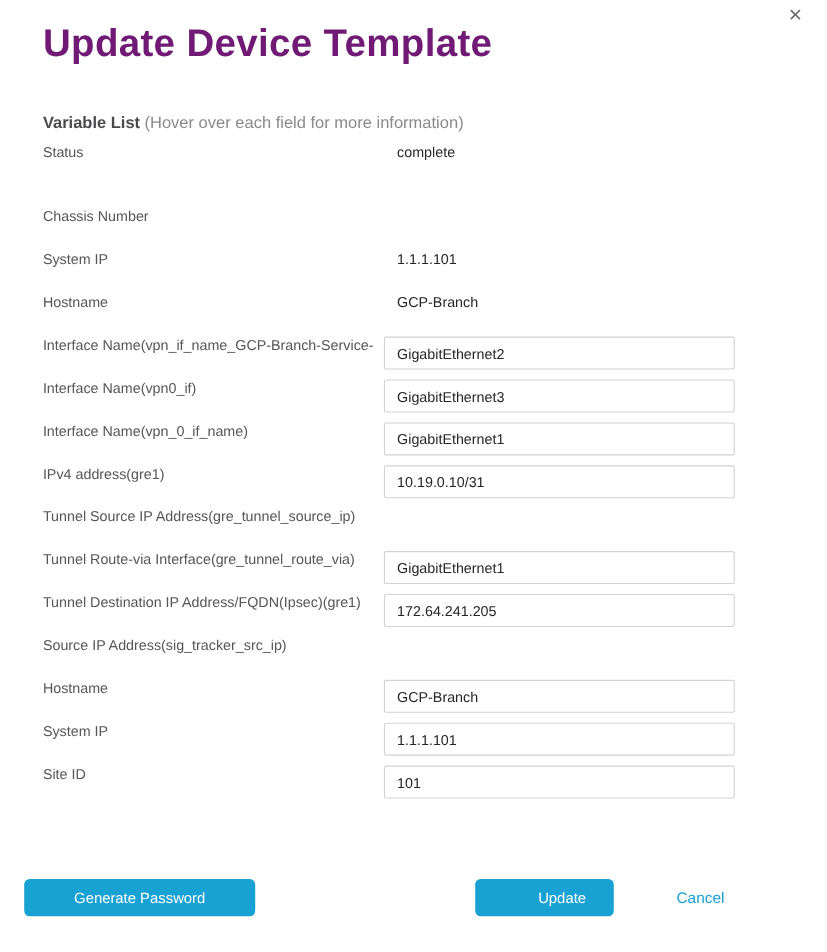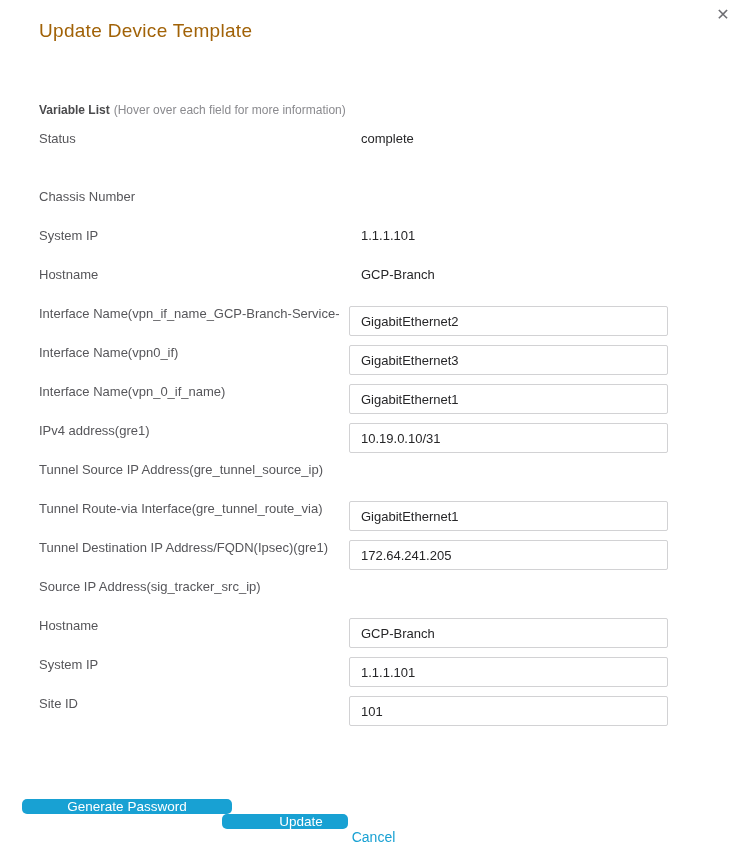--- a/index.html
+++ b/index.html
@@ -7,34 +7,34 @@
   body {
     width: 752px; height: 865px;
     position: relative; overflow: hidden;
     font-family: "Liberation Sans", sans-serif;
     color: #2b2b2b;
   }
   .modal { position: absolute; inset: 0; background: #fff; }
 
   .modal-title {
     position: absolute; left: 39px; top: 20px;
-    font-size: 19px; font-weight: 400; letter-spacing: 0.3px;
-    color: #a16207;
+    font-size: 35px; font-weight: 700; letter-spacing: 0.3px;
+    color: #701a75;
   }
   .close-btn {
     position: absolute; right: 19px; top: 5px;
     width: 20px; height: 20px; line-height: 20px;
     text-align: center; font-size: 16px; font-weight: 300;
     color: #6e6e73; cursor: pointer; background: none; border: none;
     font-family: inherit;
   }
 
   .section-header {
     position: absolute; left: 39px; top: 103px;
-    font-size: 12px; color: #8a8a8e; white-space: nowrap;
+    font-size: 15px; color: #8a8a8e; white-space: nowrap;
   }
   .section-header .section-heading {
     font-weight: 700; color: #4a4a4c; margin-right: 4px;
   }
 
   .rows { position: absolute; left: 39px; top: 131px; right: 84px; }
   .row { display: flex; align-items: flex-start; height: 39px; }
   .row.gap-after { margin-bottom: 19px; }
   .field-label {
     width: 310px; flex: none;
@@ -48,21 +48,21 @@
   .field-input {
     flex: 1; height: 30px;
     border: 1px solid #d2d2d4; border-radius: 2px;
     background: #fff; outline: none;
     font-family: inherit; font-size: 13px; color: #262628;
     padding: 0 11px;
   }
 
   .footer {
     position: absolute; left: 22px; right: 84px; top: 799px;
-    height: 34px; display: flex;  flex-direction: column;
+    height: 34px; display: flex; align-items: center;
   }
   .btn {
     height: 34px; border: none; border-radius: 5px;
     background: #18a1d3; color: #ffffff;
     font-family: inherit; font-size: 13.5px; cursor: pointer;
   }
   .btn-generate { width: 210px; }
   .btn-update { width: 126px; margin-left: 200px; padding-left: 32px; }
   .link-cancel {
     margin-left: 57px; background: none; border: none;

